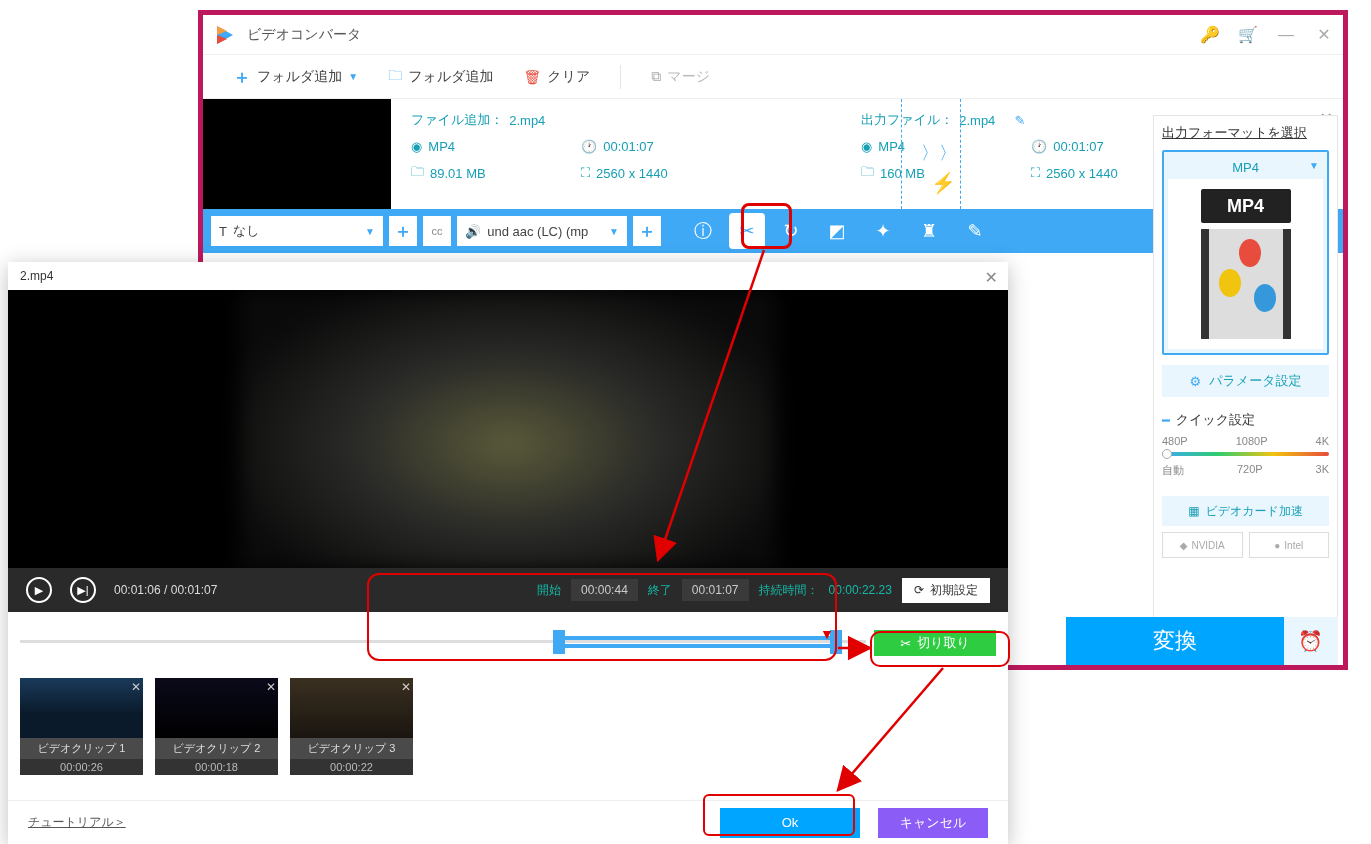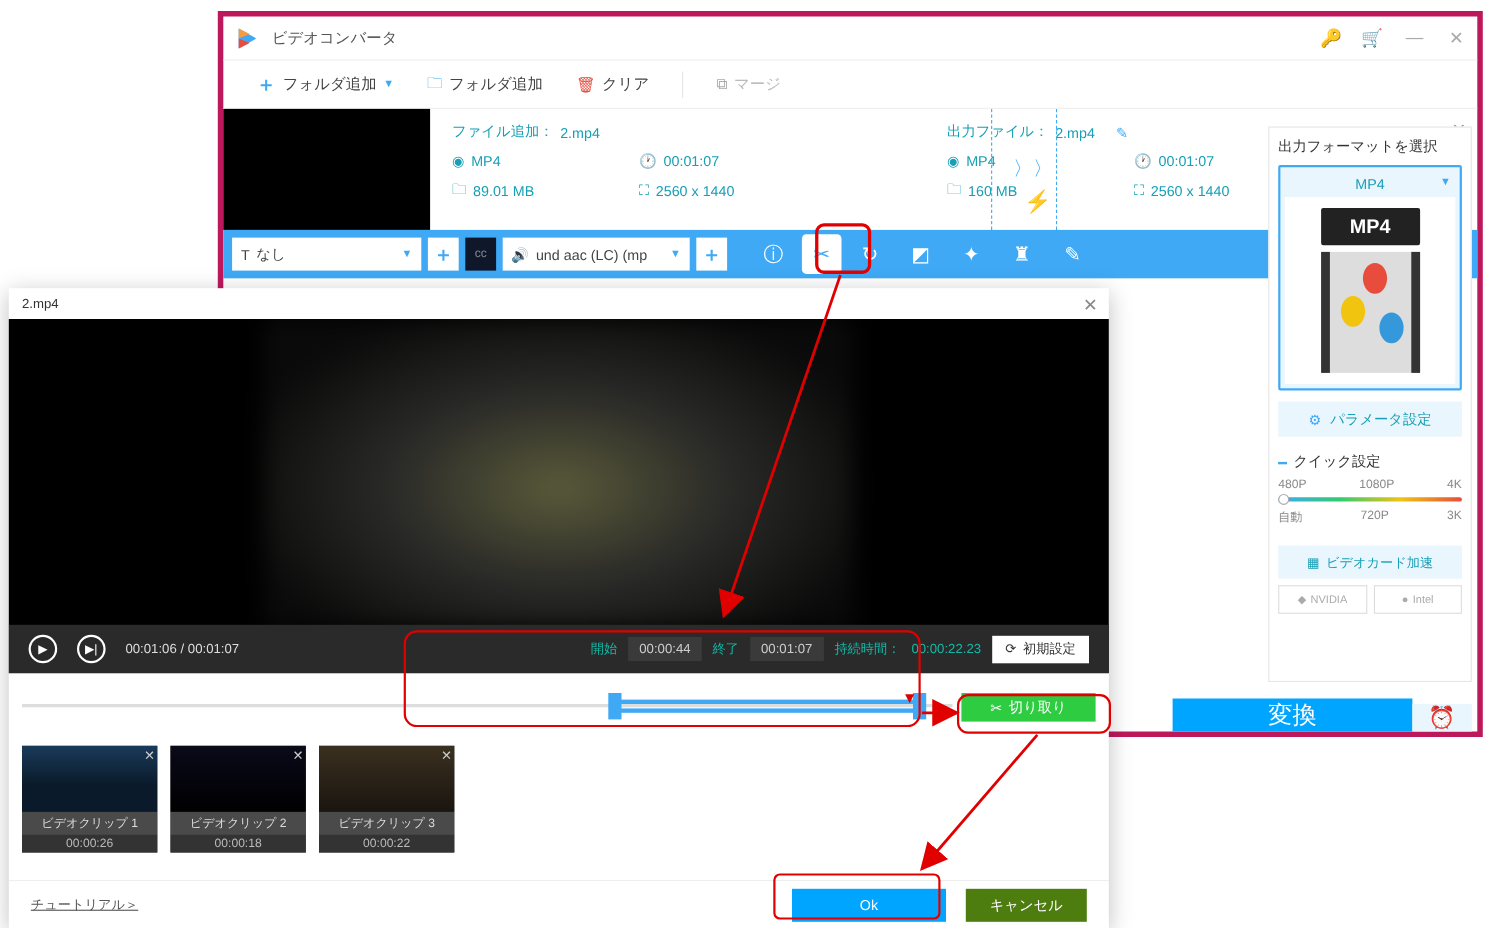--- a/index.html
+++ b/index.html
@@ -39,30 +39,30 @@
 .chev-right { position: absolute; left: 20px; top: 42px; color: #3FA9F5; font-size: 18px; }
 .close-x { position: absolute; right: 10px; top: 10px; color: #999; font-size: 16px; cursor: pointer; }
 .pencil { color: #3FA9F5; }
 
 .action-bar { display: flex; align-items: center; height: 44px; background: #3FA9F5; padding: 0 8px; gap: 6px; }
 .sub-dd { height: 30px; background: #fff; display: flex; align-items: center; padding: 0 8px; gap: 6px; font-size: 13px; color: #444; }
 .sub-dd.w1 { width: 172px; }
 .sub-dd.w2 { width: 28px; justify-content: center; }
 .sub-dd.w3 { width: 170px; }
 .dd-chev { color: #3FA9F5; font-size: 10px; margin-left: auto; }
-.cc-box { height: 30px; width: 28px; background: #0f172a; display: flex; align-items: center; justify-content: center; font-size: 11px; color: #888; }
+.cc-box { height: 30px; width: 28px; background: #ffffff; display: flex; align-items: center; justify-content: center; font-size: 11px; color: #888; }
 .ab-btn { width: 40px; height: 40px; display: flex; align-items: center; justify-content: center; color: #fff; font-size: 18px; cursor: pointer; }
 .ab-btn.cut { background: #fff; color: #3FA9F5; border-radius: 4px; width: 36px; height: 36px; }
 .ab-gap { width: 10px; }
 
 .red-rect-cut { position: absolute; left: 741px; top: 203px; width: 51px; height: 46px; border: 3px solid #e10000; border-radius: 8px; pointer-events: none; }
 
 
 .right-panel { position: absolute; right: 5px; top: 100px; width: 185px; height: 505px; border: 1px solid #e5e5e5; background: #fff; padding: 8px; }
-.rp-title { font-size: 13px; color: #333; margin-bottom: 8px; }
+.rp-title { font-size: 13px; color: #333; margin-bottom: 8px; text-decoration: underline; }
 .fmt-box { border: 2px solid #3FA9F5; background: #eaf6fe; border-radius: 2px; padding: 4px; }
 .fmt-hdr { background: #eaf6fe; text-align: center; padding: 4px; font-size: 13px; color: #169fb5; position: relative; }
 .fmt-hdr .chev { position: absolute; right: 4px; color: #3FA9F5; font-size: 10px; }
 .fmt-img { width: 100%; height: 170px; background: #fff; display: flex; flex-direction: column; align-items: center; justify-content: flex-start; padding-top: 10px; }
 .mp4-badge { width: 90px; height: 34px; background: #222; color: #fff; font-weight: bold; font-size: 18px; display: flex; align-items: center; justify-content: center; border-radius: 2px; }
 .film-strip { width: 90px; height: 110px; margin-top: 6px; background: #ddd; border-left: 8px solid #333; border-right: 8px solid #333; position: relative; overflow:hidden; }
 .balloons { position: absolute; inset: 0; }
 .balloons .b { position: absolute; width: 22px; height: 28px; border-radius: 50%; }
 .balloons .b1 { background: #e74c3c; left: 30px; top: 10px; }
 .balloons .b2 { background: #f1c40f; left: 10px; top: 40px; }
@@ -71,21 +71,21 @@
 .quick-set { margin-top: 14px; font-size: 13px; color: #333; display: flex; align-items: center; gap: 6px; }
 .quick-set .dot { color: #3FA9F5; }
 .res-labels { display: flex; justify-content: space-between; font-size: 11px; color: #888; margin-top: 6px; }
 .res-slider { height: 8px; position: relative; margin-top: 2px; }
 .res-track { position: absolute; left: 0; right: 0; top: 3px; height: 4px; background: linear-gradient(to right, #3FA9F5, #2ecc71, #f1c40f, #e74c3c); border-radius: 2px; }
 .res-thumb { position: absolute; left: 0px; top: 0; width: 10px; height: 10px; background: #fff; border: 1px solid #aaa; border-radius: 50%; }
 .gpu-btn { margin-top: 18px; height: 30px; background: #eaf6fe; display: flex; align-items: center; justify-content: center; gap: 6px; font-size: 12px; color: #169fb5; cursor: pointer; }
 .gpu-row { display: flex; gap: 6px; margin-top: 6px; }
 .gpu-chip { flex: 1; height: 26px; border: 1px solid #ddd; display: flex; align-items: center; justify-content: center; font-size: 10px; color: #aaa; gap: 4px; }
 
-.bottom-bar { position: absolute; right: 5px; bottom: 0; width: 272px; height: 48px; display: flex; align-items: flex-end; }
+.bottom-bar { position: absolute; right: 5px; bottom: 0; width: 272px; height: 48px; display: flex; }
 .convert-btn { flex: 1; background: #00A5FF; color: #fff; font-size: 22px; display: flex; align-items: center; justify-content: center; cursor: pointer; }
 .clock-btn { width: 54px; background: #eaf6fe; display: flex; align-items: center; justify-content: center; color: #3FA9F5; font-size: 20px; }
 
 
 .editor { position: absolute; left: 8px; top: 262px; width: 1000px; height: 582px; background: #fff; box-shadow: 0 4px 20px rgba(0,0,0,0.25); }
 .editor-title { height: 28px; display: flex; align-items: center; padding: 0 12px; font-size: 12px; color: #333; position: relative; }
 .editor-close { position: absolute; right: 10px; top: 6px; color: #888; font-size: 16px; cursor: pointer; }
 .preview { background: #000; height: 322px; width: 100%; position: relative; overflow: hidden; }
 .preview-img { position: absolute; left: 232px; top: 0; width: 536px; height: 280px; background: radial-gradient(ellipse at 50% 55%, #5a5a3a 0%, #2a2a28 40%, #0a0a0a 80%); filter: blur(10px); }
 .player-bar { position: absolute; left: 0; right: 0; bottom: 0; height: 44px; background: #2a2a2a; display: flex; align-items: center; padding: 0 18px; gap: 18px; color: #fff; }
@@ -116,21 +116,21 @@
 .clip-img.night { background: linear-gradient(#0a0a1a, #000); }
 .clip-img.street { background: linear-gradient(#3a3020, #1a1510); }
 .clip-x { position: absolute; right: 2px; top: 2px; color: #ccc; font-size: 12px; cursor: pointer; }
 .clip-name { background: #4a4a4a; color: #ddd; font-size: 11px; text-align: center; padding: 3px; }
 .clip-time { background: #333; color: #bbb; font-size: 11px; text-align: center; padding: 2px; }
 
 .editor-footer { position: absolute; bottom: 0; left: 0; right: 0; height: 44px; border-top: 1px solid #eee; display: flex; align-items: center; padding: 12px 20px; }
 .tutorial-link { font-size: 12px; color: #555; text-decoration: underline; cursor: pointer; }
 .footer-btns { margin-left: auto; display: flex; gap: 18px; }
 .btn-ok { width: 140px; height: 30px; background: #00A5FF; color: #fff; font-size: 13px; display: flex; align-items: center; justify-content: center; cursor: pointer; }
-.btn-cancel { width: 110px; height: 30px; background: #4d7c0f; color: #fff; font-size: 13px; display: flex; align-items: center; justify-content: center; cursor: pointer; }
+.btn-cancel { width: 110px; height: 30px; background: #8b5cf6; color: #fff; font-size: 13px; display: flex; align-items: center; justify-content: center; cursor: pointer; }
 .red-rect-ok { position: absolute; left: 703px; top: 794px; width: 152px; height: 42px; border: 2px solid #e10000; border-radius: 6px; pointer-events: none; }
 
 
 .arrow-svg { position: absolute; left: 0; top: 0; width: 1371px; height: 844px; pointer-events: none; }
 
 .sound-icon { display: inline-block; }
 </style>
 </head>
 <body>
 

